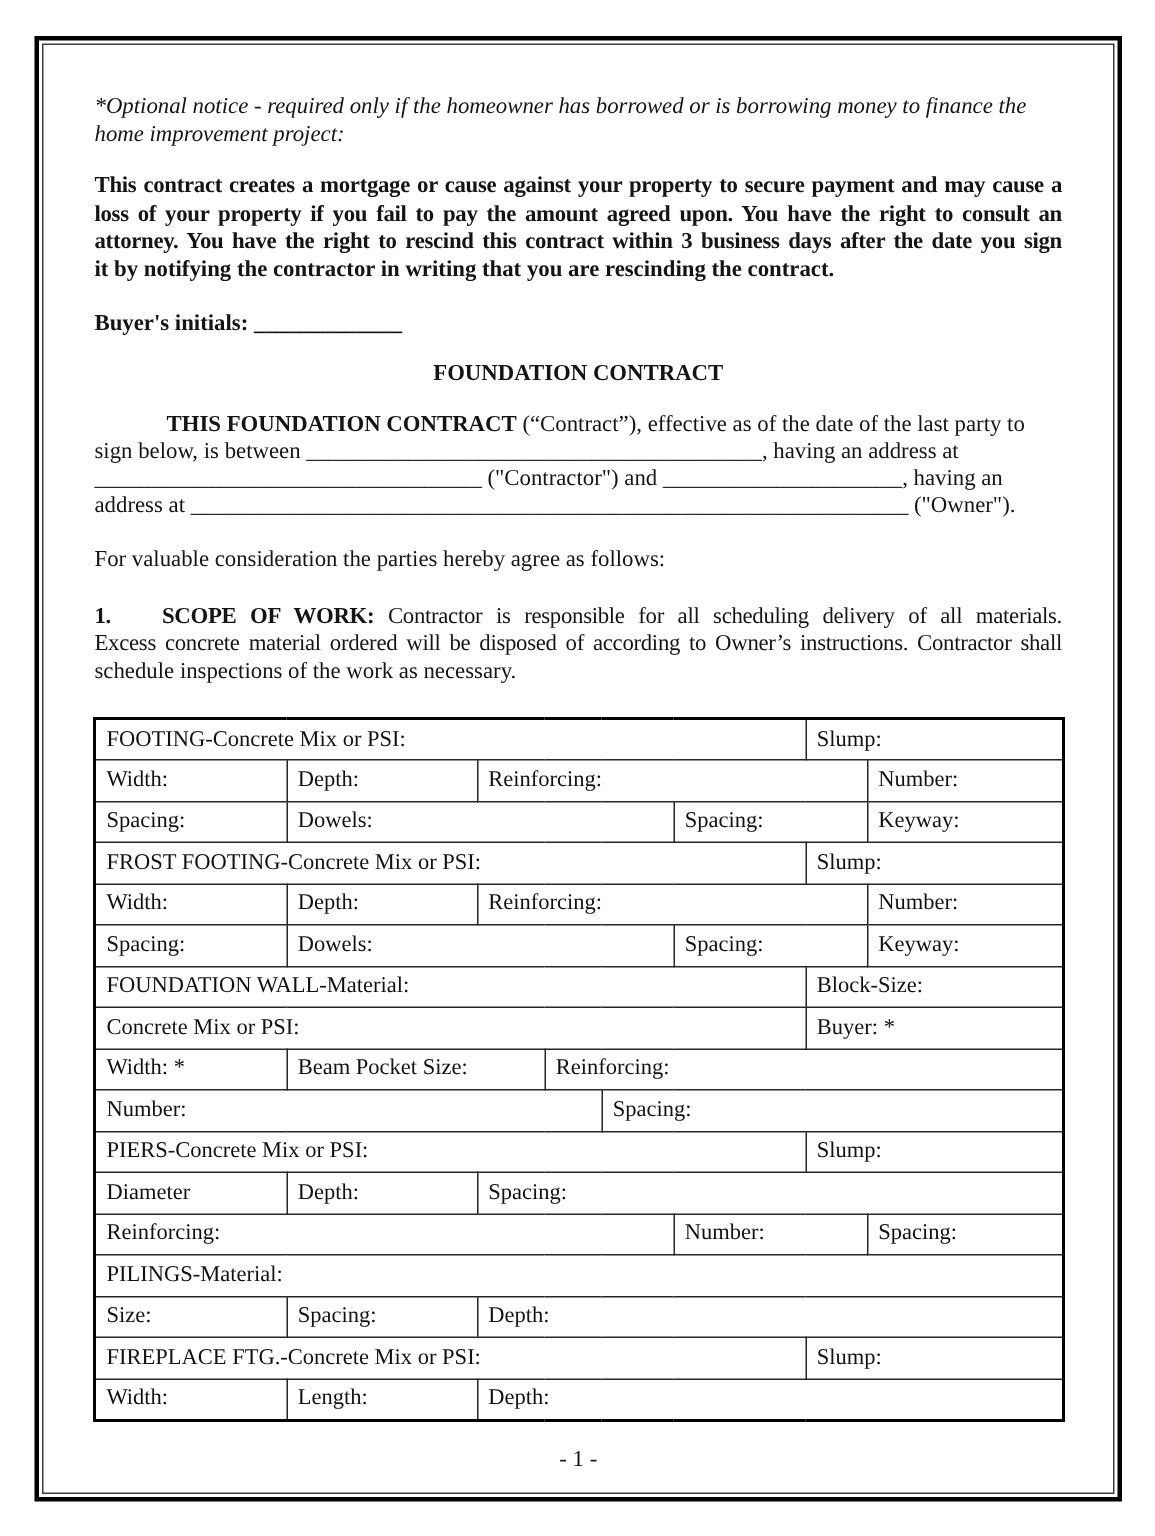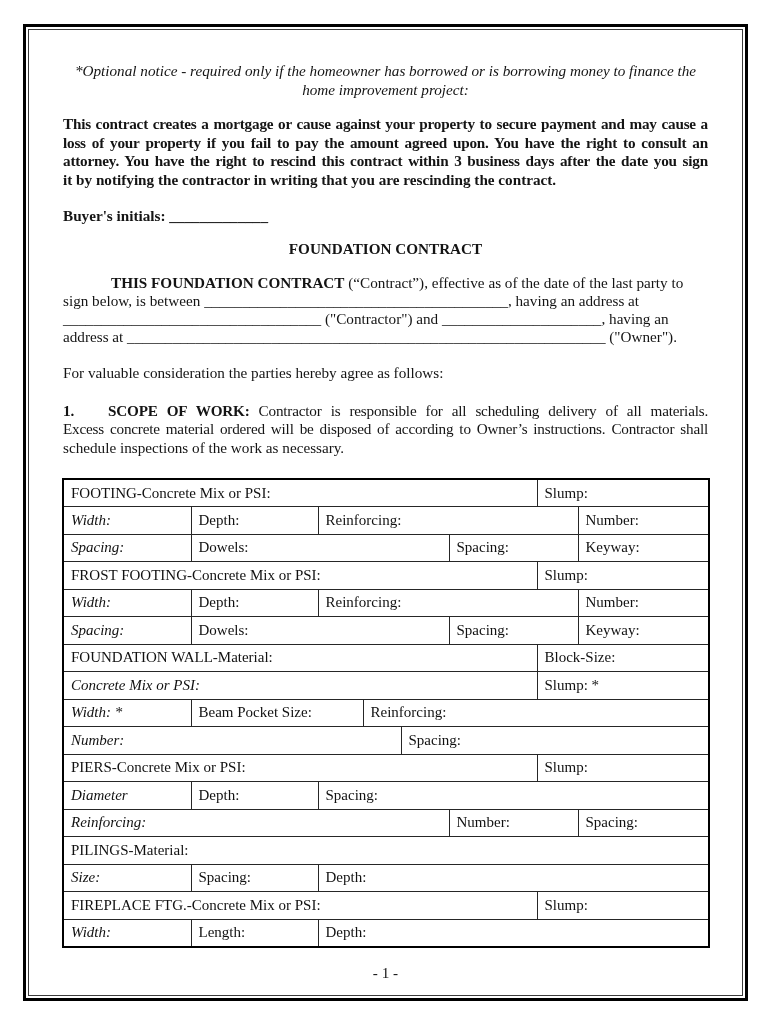--- a/index.html
+++ b/index.html
@@ -9,38 +9,38 @@
     color:#141414;overflow:hidden;
   }
   .frame{
     position:absolute;left:23px;top:24px;width:725px;height:977px;
     border:3px solid #000;box-sizing:border-box;
   }
   .frame-inner{position:absolute;inset:2px;border:1px solid #3c3c3c;}
   .block{position:absolute;left:63px;width:645px;font-size:15.2px;line-height:18.5px;}
   .line{display:block;}
   .jl{text-align:justify;text-align-last:justify;letter-spacing:-0.2px;}
-  .italic{font-style:italic;text-align:center;}
+  .italic{font-style:italic;}
   .bold{font-weight:bold;}
   .center{text-align:center;}
   .indent1{text-indent:48px;}
   .tab{display:inline-block;width:34px;}
   .blank{letter-spacing:0;}
   
   table.spec{
     position:absolute;left:62px;top:478px;width:646px;height:470px;
     border-collapse:collapse;table-layout:fixed;
     font-size:15px;color:#111;border:2.25px solid #000;
   }
   table.spec tr{height:24px;}
   table.spec td{
     border:1.5px solid #262626;padding:0 4px 0 7px;
     vertical-align:middle;overflow:hidden;white-space:nowrap;line-height:1;
   }
-  table.spec td.indent{font-style:italic;}
+  table.spec td.indent{}
 </style>
 </head>
 <body>
 
 <div class="frame">
   <div class="frame-inner"></div>
 </div>
 
 <div class="block italic" style="top:62px">
   <div class="line">*Optional notice - required only if the homeowner has borrowed or is borrowing money to finance the</div>
@@ -118,21 +118,21 @@
         <td colspan="4">Dowels:</td>
         <td colspan="2">Spacing:</td>
         <td colspan="1">Keyway:</td>
       </tr>
       <tr>
         <td colspan="6">FOUNDATION WALL-Material:</td>
         <td colspan="2">Block-Size:</td>
       </tr>
       <tr>
         <td colspan="6" class="indent">Concrete Mix or PSI:</td>
-        <td colspan="2">Slump: *</td>
+        <td colspan="2">Buyer: *</td>
       </tr>
       <tr>
         <td colspan="1" class="indent">Width: *</td>
         <td colspan="2">Beam Pocket Size:</td>
         <td colspan="5">Reinforcing:</td>
       </tr>
       <tr>
         <td colspan="4" class="indent">Number:</td>
         <td colspan="4">Spacing:</td>
       </tr>

